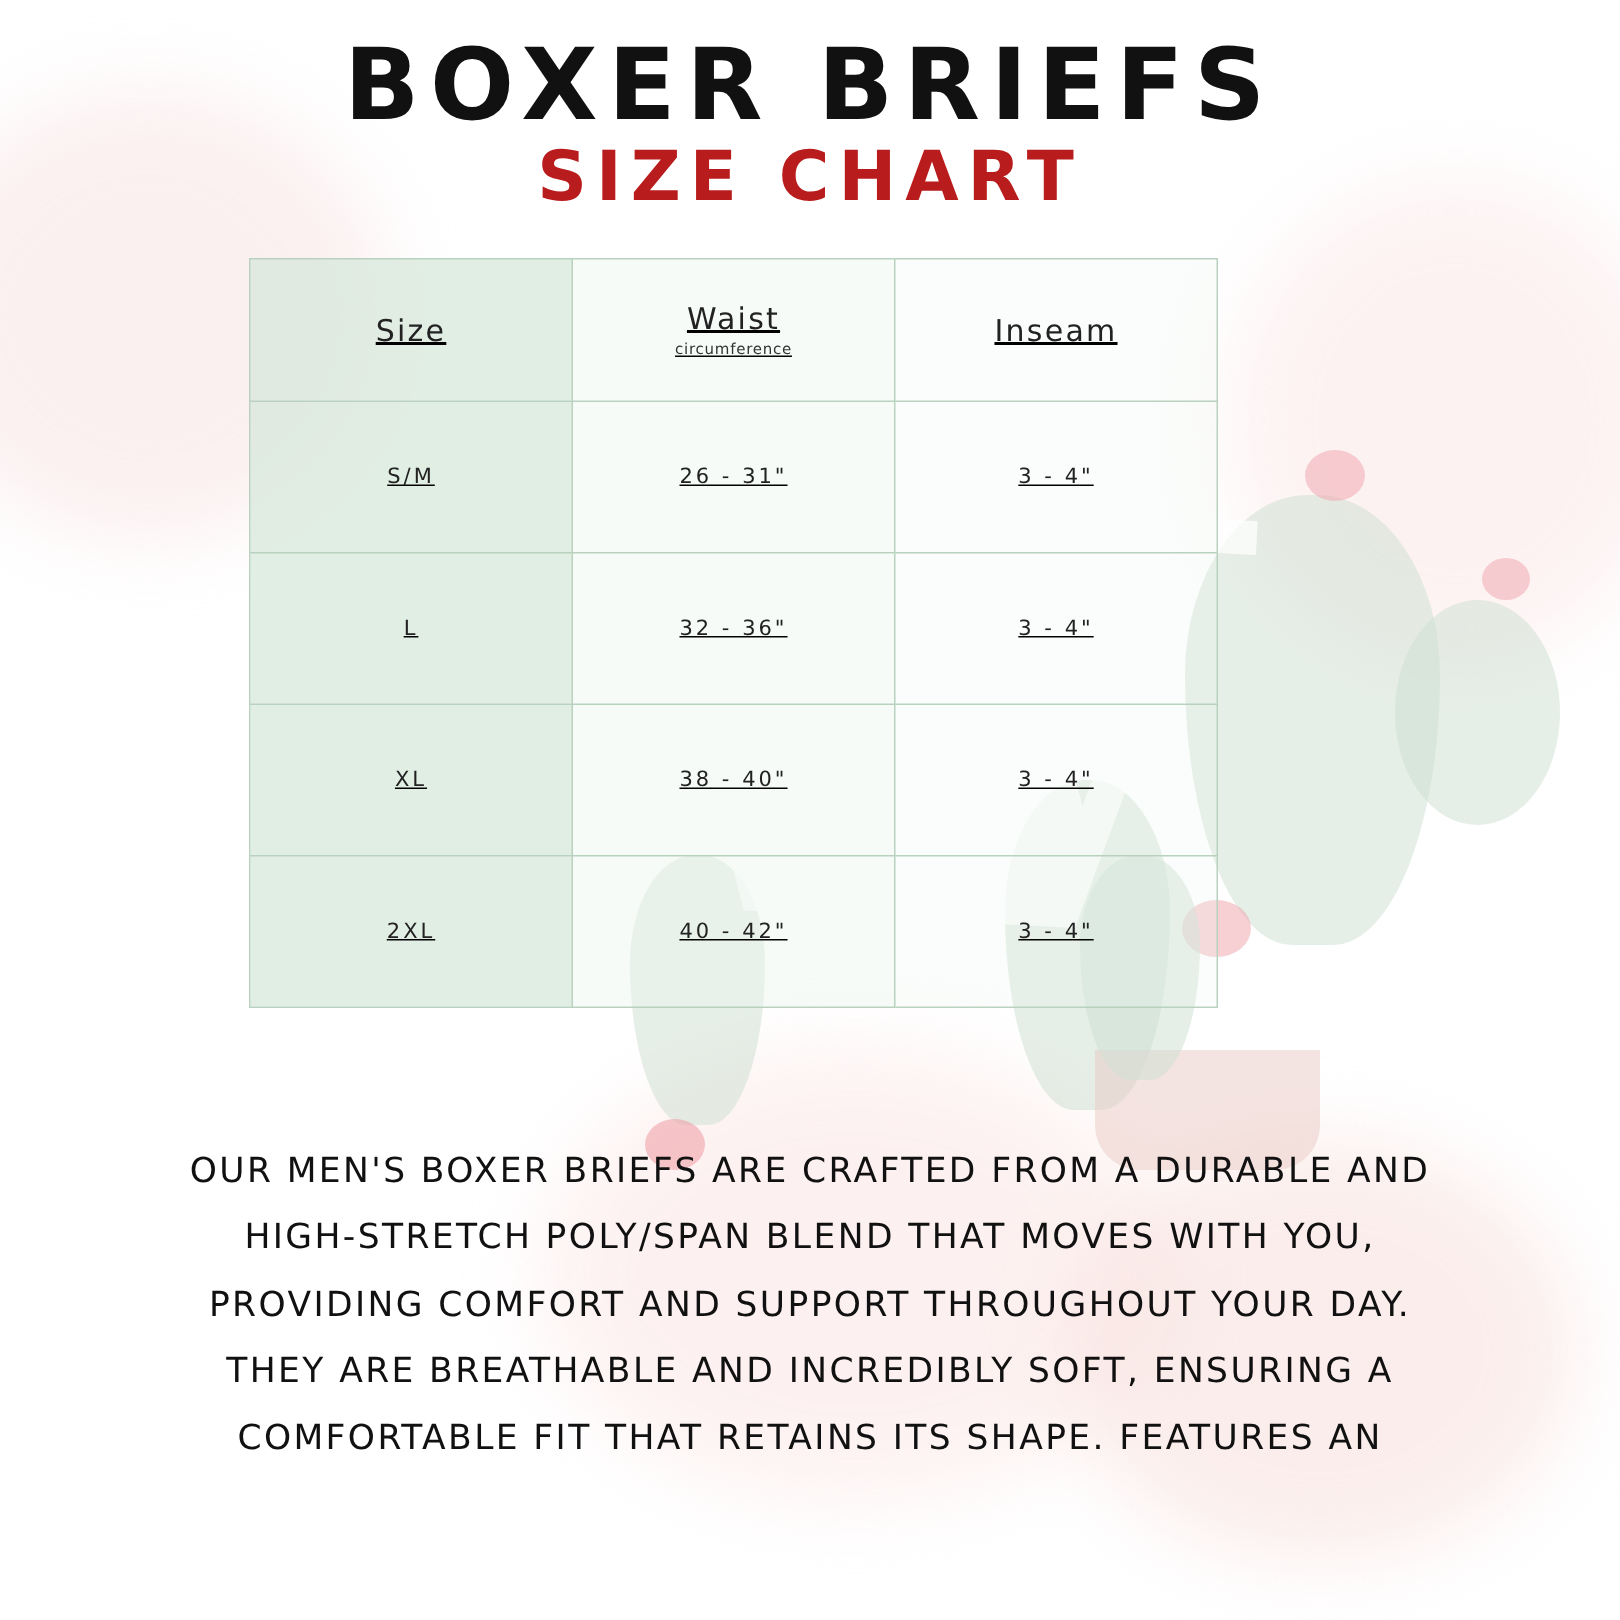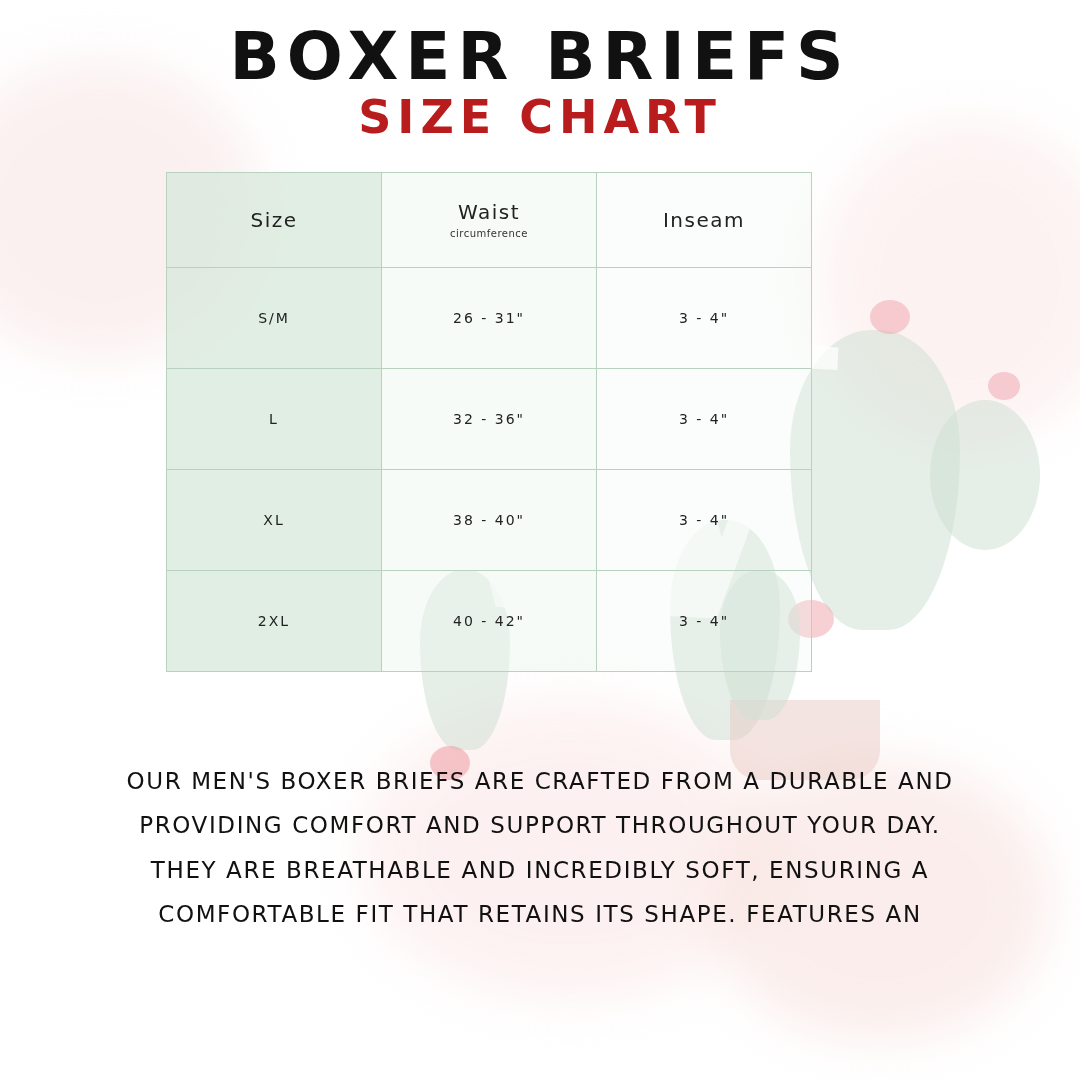--- a/index.html
+++ b/index.html
@@ -83,20 +83,21 @@
     margin-top: 2px;
     line-height: 1.05;
   }
 
   
   #table-wrap {
     position: relative;
     z-index: 3;
     margin: 30px auto 10px;
     width: 748px;
+    text-decoration: underline;
   }
   table.size-chart {
     width: 646px;
     border-collapse: collapse;
     table-layout: fixed;
   }
   table.size-chart th,
   table.size-chart td {
     border: 1px solid #b9d2bf;
     text-align: center;
@@ -203,16 +204,17 @@
         <td class="col-size">2XL</td>
         <td class="col-waist">40 - 42"</td>
         <td class="col-inseam">3 - 4"</td>
       </tr>
     </tbody>
   </table>
 </div>
 
 <div id="description">
   <p>OUR MEN'S BOXER BRIEFS ARE CRAFTED FROM A DURABLE AND</p>
+  <p>HIGH-STRETCH POLY/SPAN BLEND THAT MOVES WITH YOU,</p>
   <p>PROVIDING COMFORT AND SUPPORT THROUGHOUT YOUR DAY.</p>
   <p>THEY ARE BREATHABLE AND INCREDIBLY SOFT, ENSURING A</p>
   <p>COMFORTABLE FIT THAT RETAINS ITS SHAPE. FEATURES AN</p>
 </div>
 
 </body></html>

